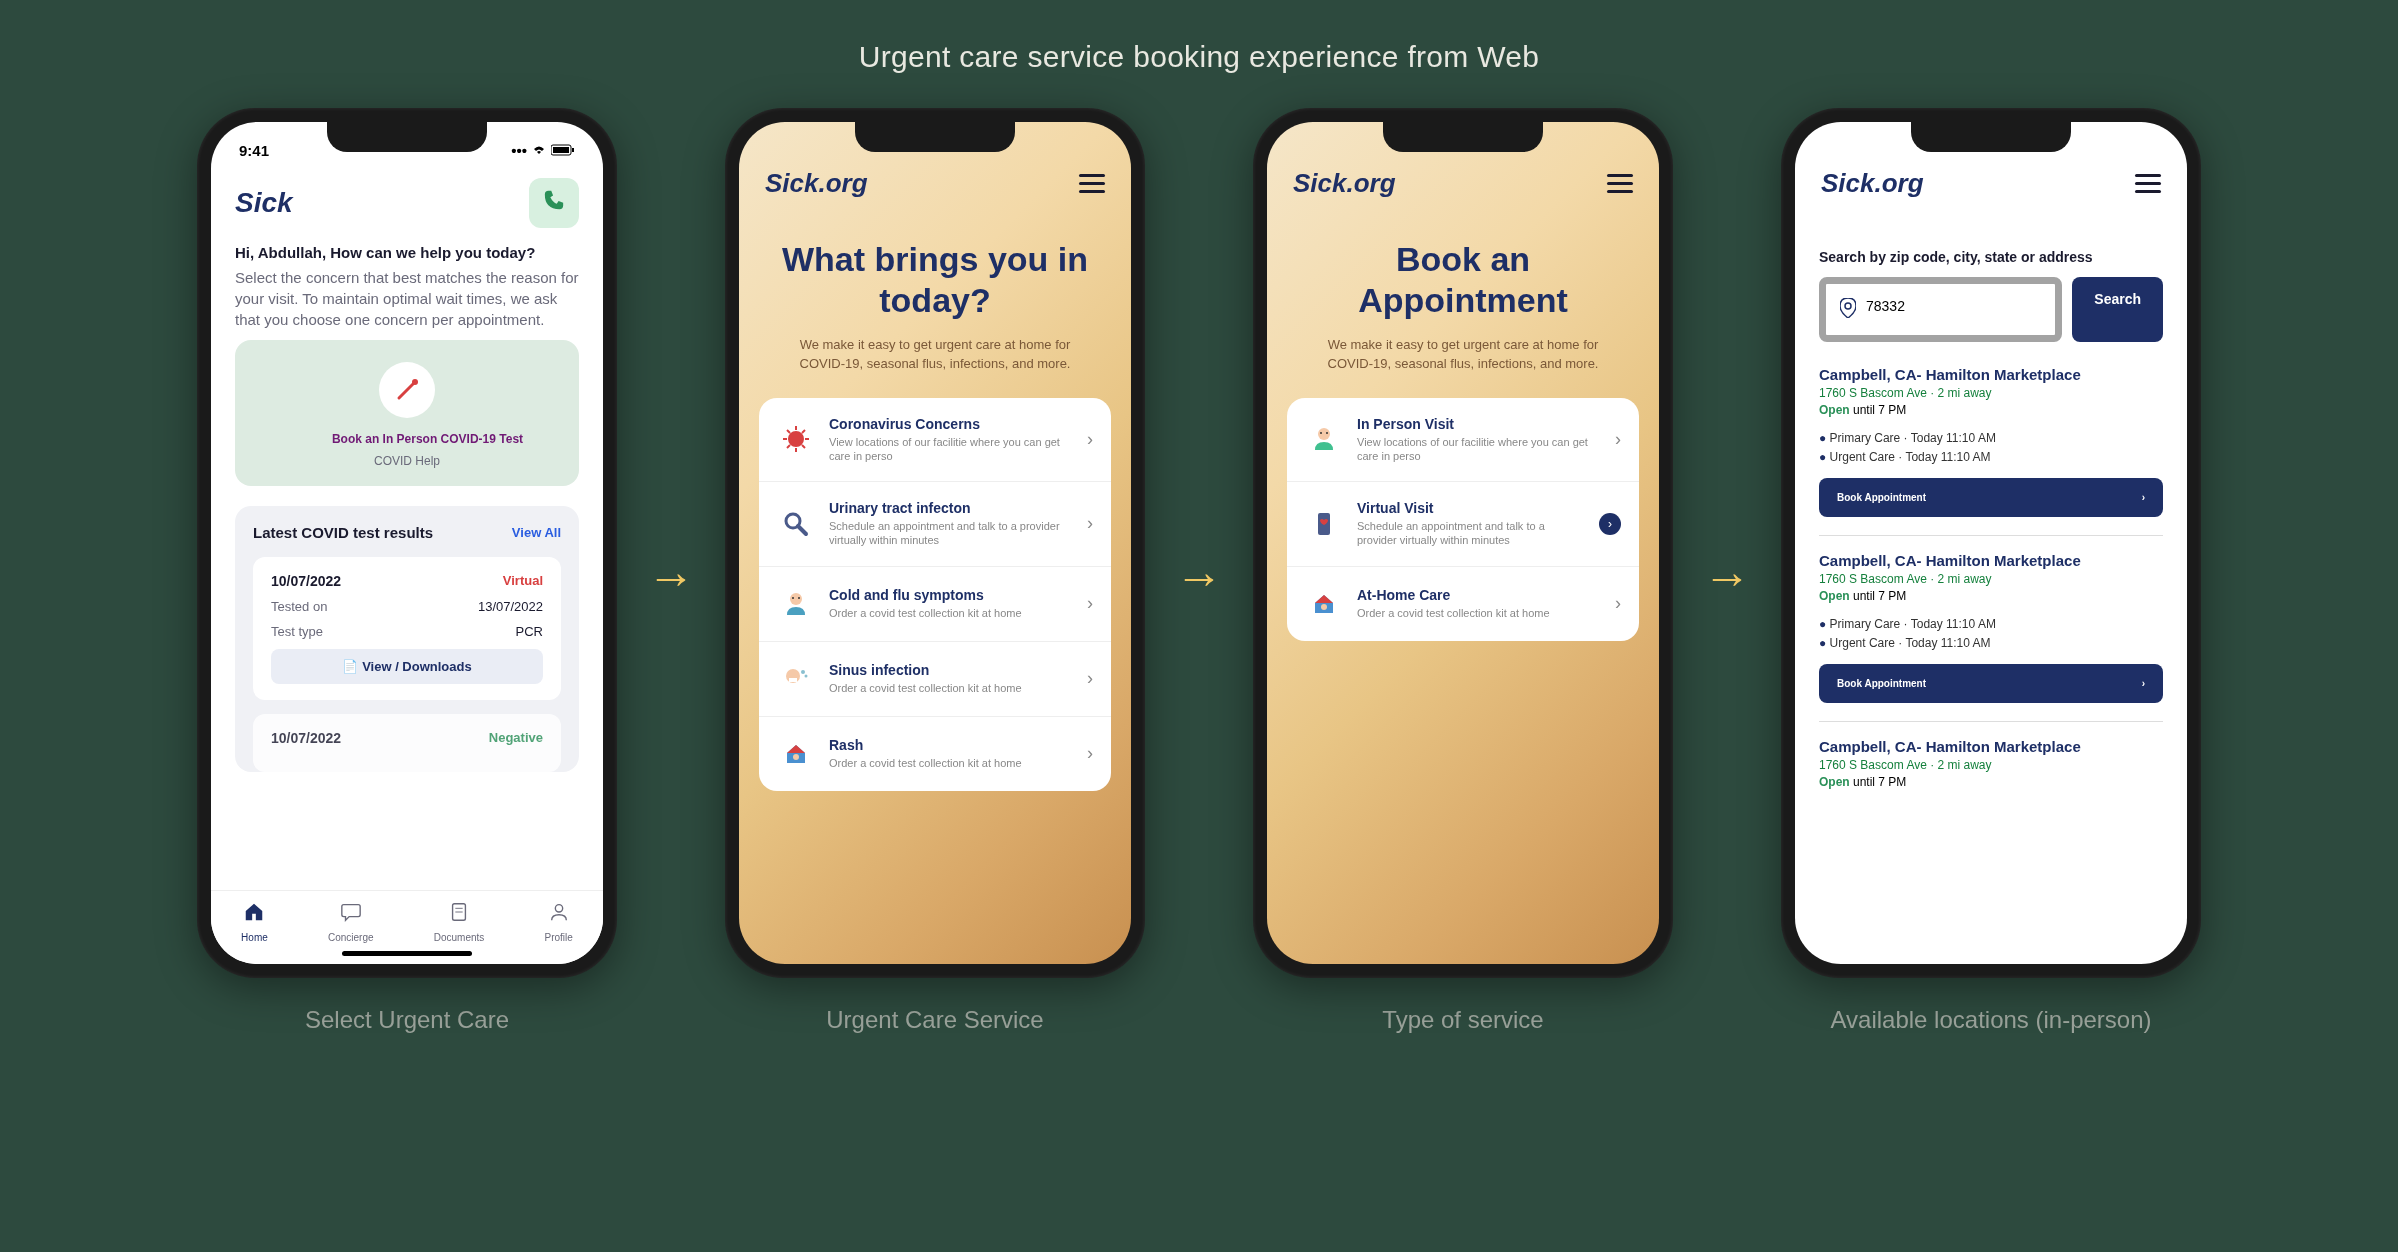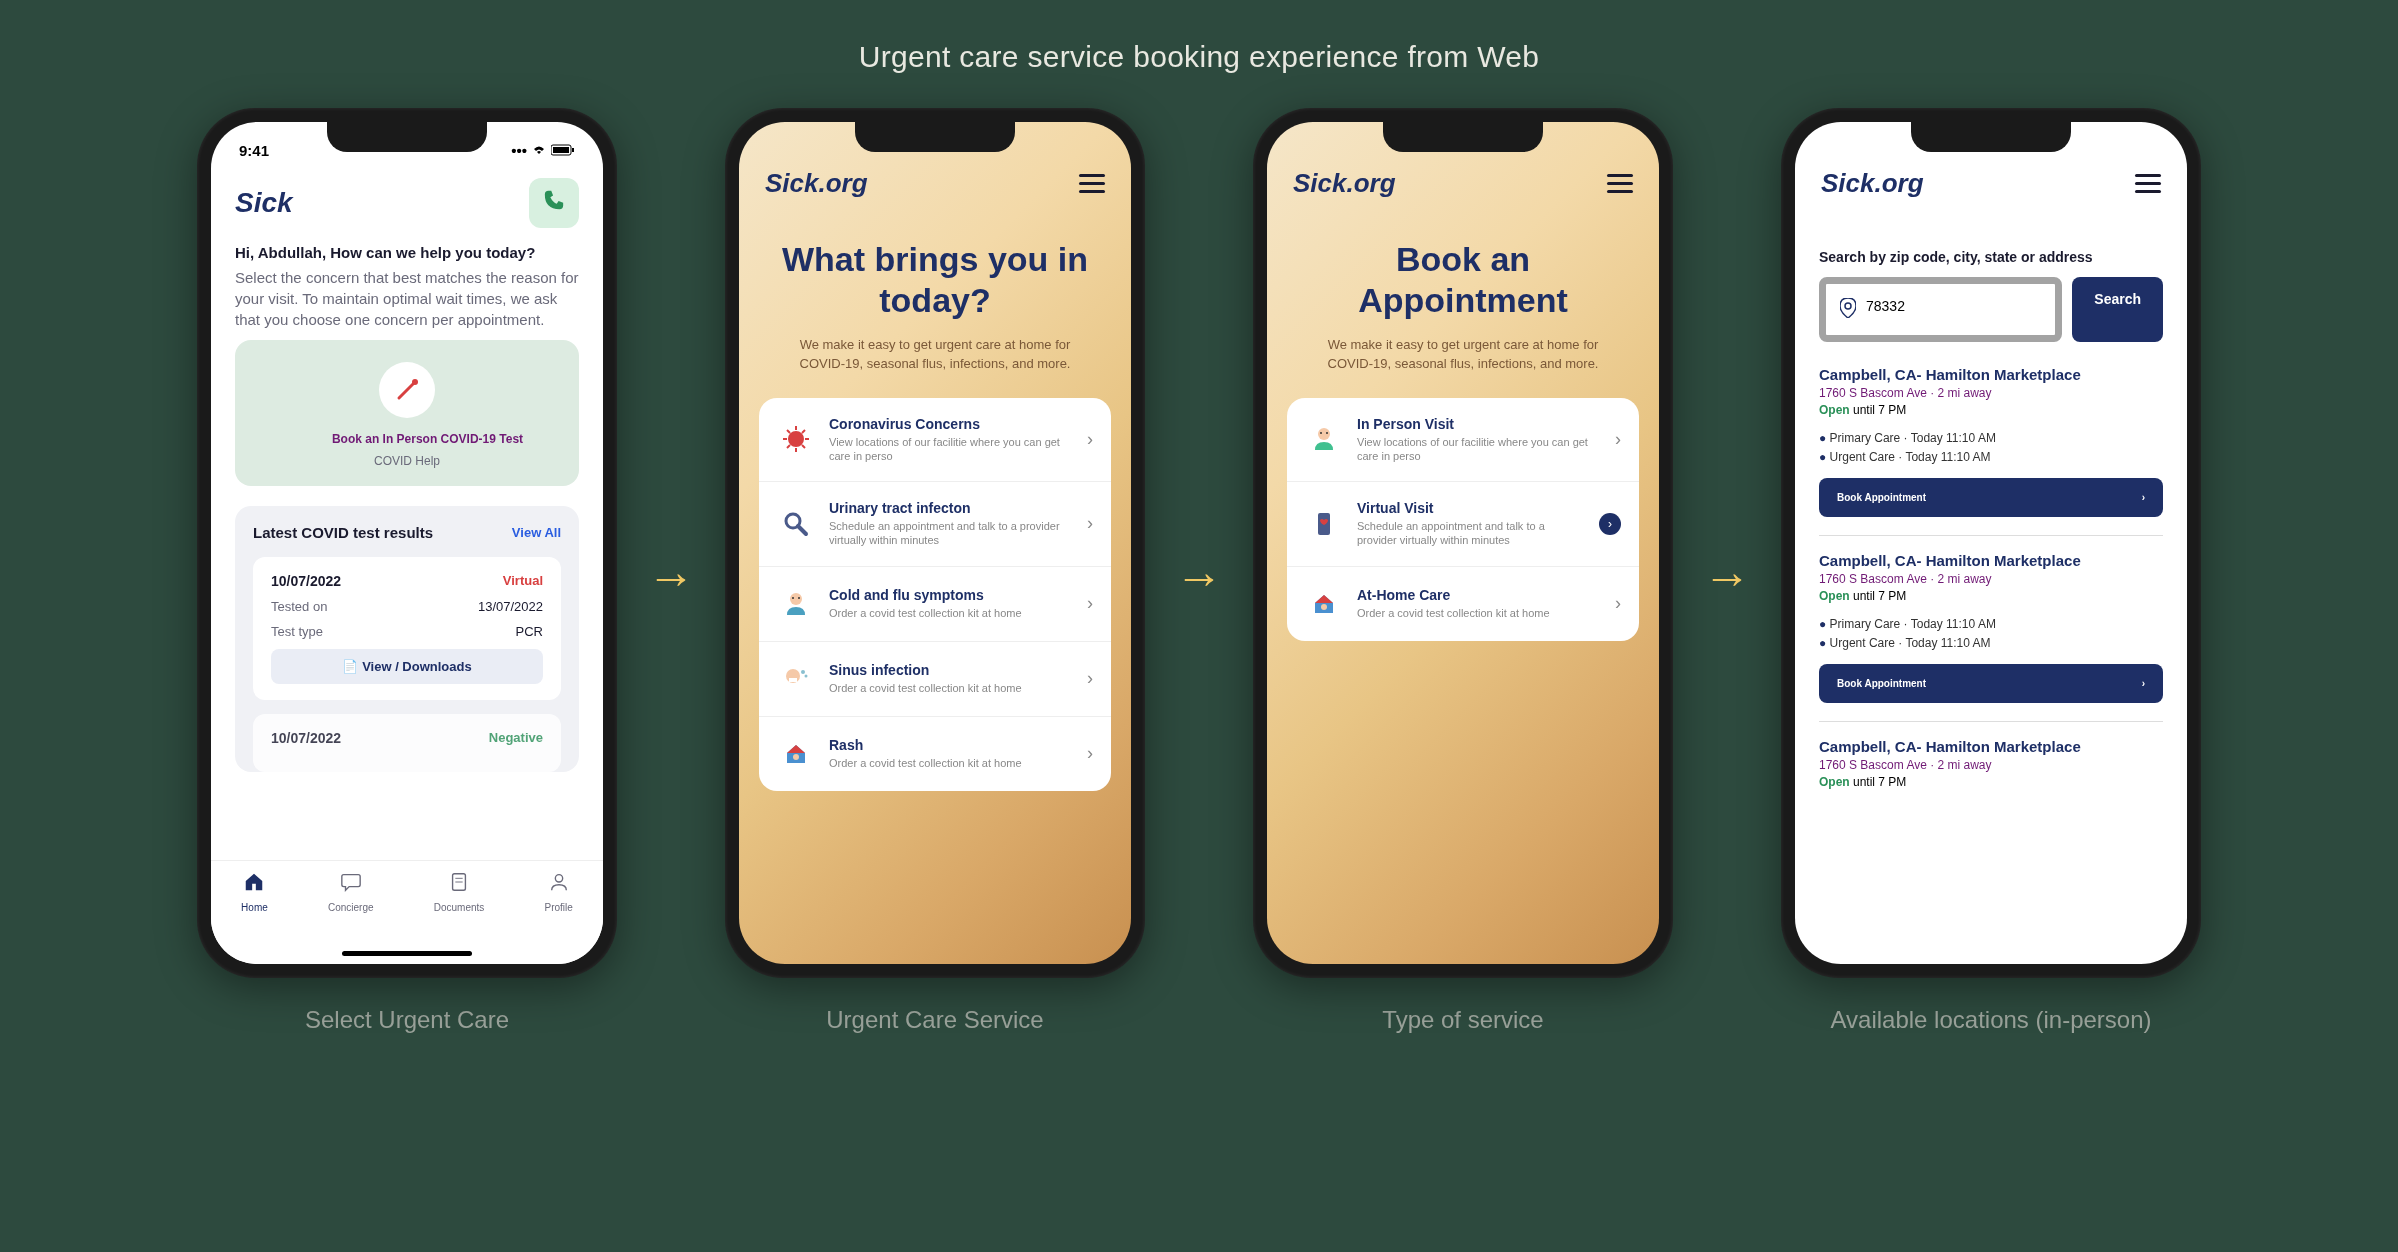--- a/index.html
+++ b/index.html
@@ -185,21 +185,21 @@
   font-size: 13px;
   font-weight: 600;
   color: #1e2f66;
   margin-top: 8px;
 }
 .tabbar {
   position: absolute;
   bottom: 0;
   left: 0;
   right: 0;
-  height: 104px;
+  height: 74px;
   background: #fff;
   display: flex;
   justify-content: space-around;
   align-items: flex-start;
   padding-top: 10px;
   border-top: 1px solid #eee;
 }
 .tab { text-align: center; font-size: 10px; color: #6a6a7a; }
 .tab.active { color: #1e2f66; }
 .tab-icon { font-size: 22px; margin-bottom: 3px; }
@@ -291,21 +291,21 @@
 .search-btn {
   background: #1e2f66;
   color: #fff;
   border-radius: 8px;
   padding: 14px 22px;
   font-size: 14px;
   font-weight: 600;
 }
 .location-block { padding-bottom: 18px; border-bottom: 1px solid #ddd; margin-bottom: 16px; }
 .loc-name { font-size: 15px; font-weight: 700; color: #1e2f66; margin-bottom: 3px; }
-.loc-addr { font-size: 12px; color: #701a75; margin-bottom: 3px; }
+.loc-addr { font-size: 12px; color: #15803d; margin-bottom: 3px; }
 .loc-open { font-size: 12px; }
 .open-green { color: #2a9058; font-weight: 600; }
 .loc-times { margin: 14px 0; }
 .loc-time { font-size: 12px; color: #333; margin-bottom: 5px; }
 .dot { color: #1e2f66; }
 .book-btn {
   background: #1e2f66;
   color: #fff;
   border-radius: 8px;
   padding: 14px 18px;

